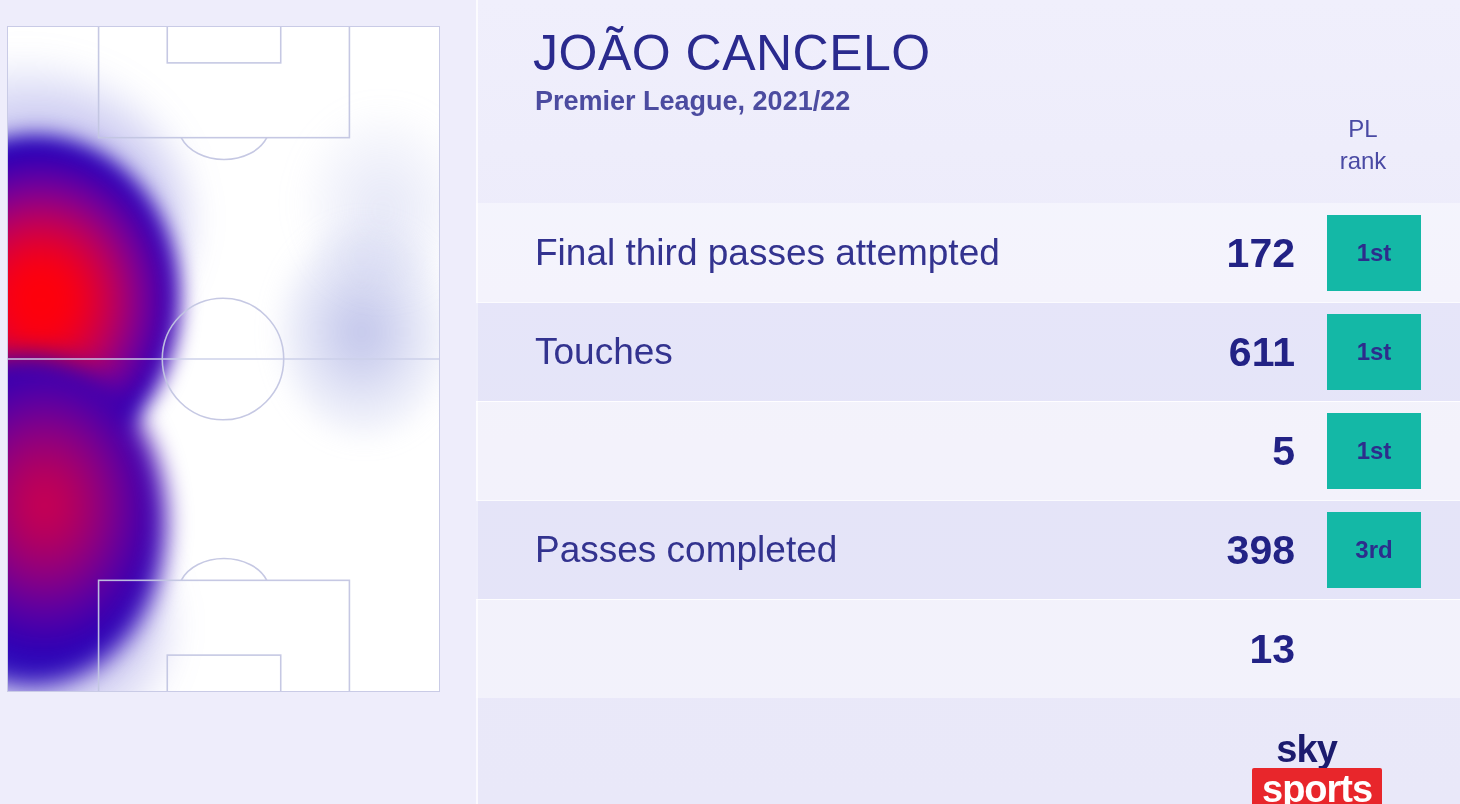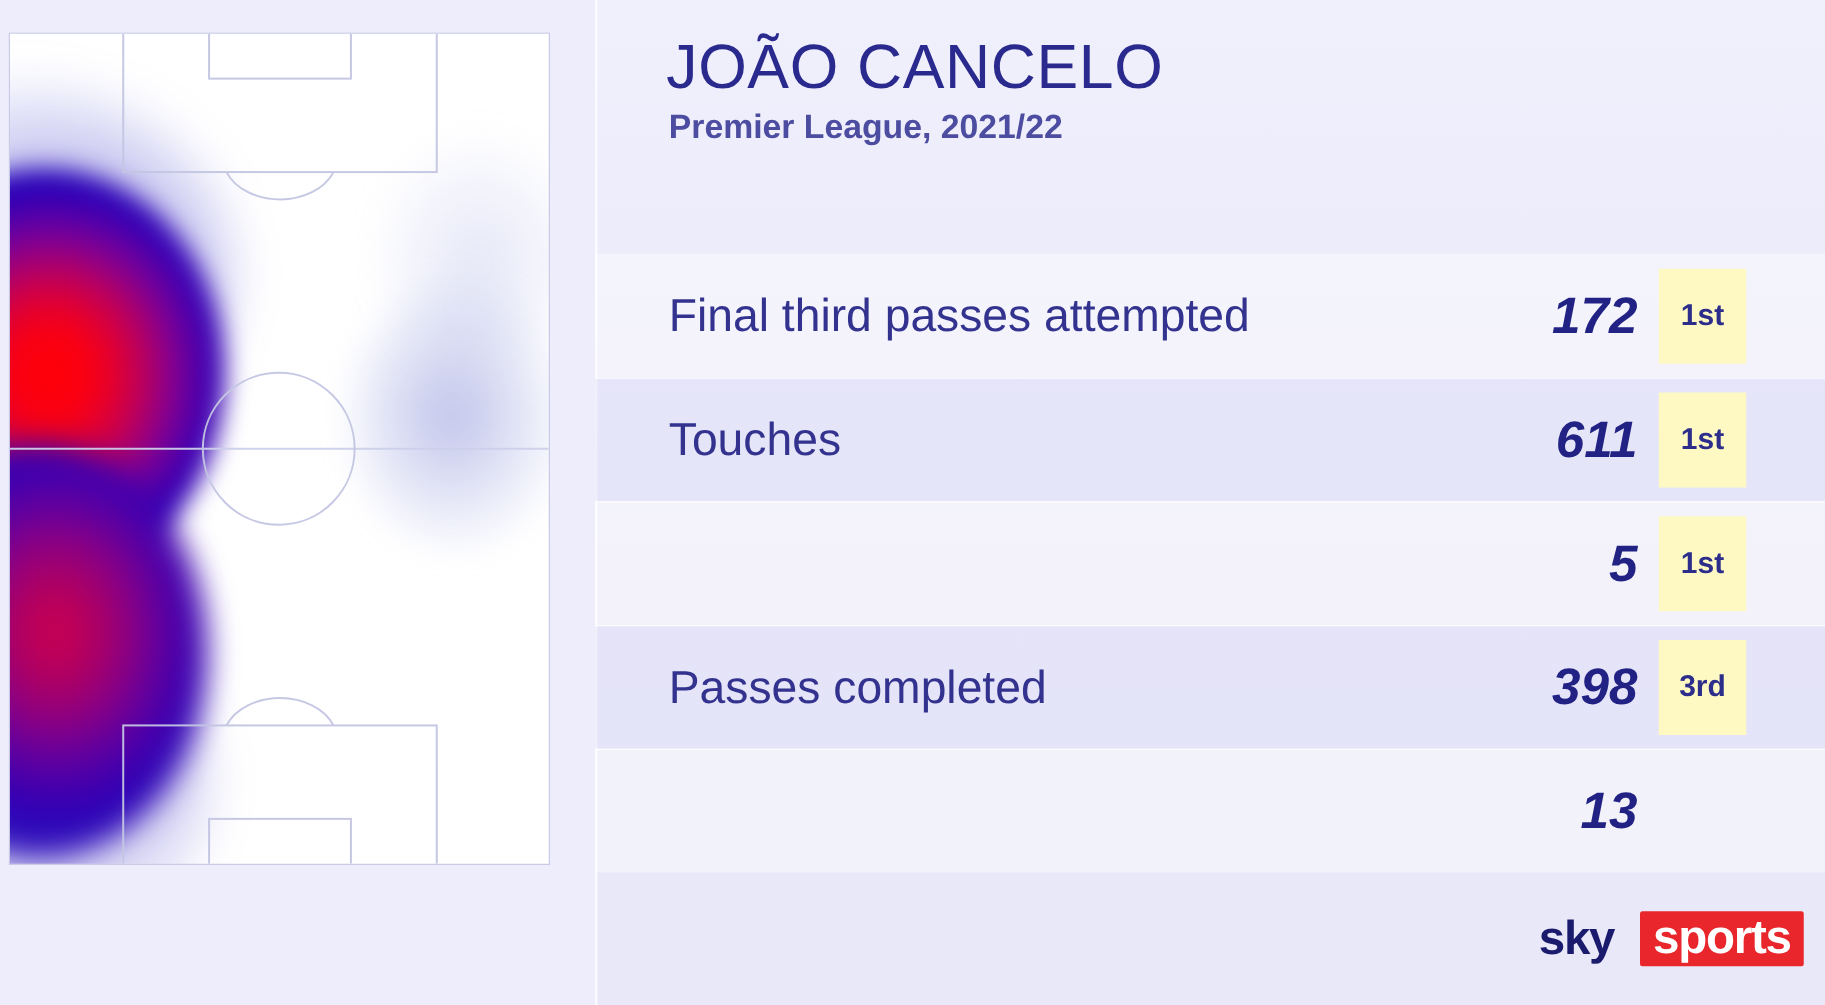--- a/index.html
+++ b/index.html
@@ -179,52 +179,52 @@
     position: absolute;
     left: 59px;
     top: 50%;
     transform: translateY(-50%);
     font-size: 37px;
     color: #33338f;
     white-space: nowrap;
   }
   .stat-value {
     position: absolute;
-    right: 150px;
+    right: 165px;
     top: 50%;
     transform: translateY(-50%);
     font-size: 41px;
     font-weight: bold;
     color: #222285;
     white-space: nowrap;
-    font-style: italic;
   }
   .rank-badge {
     position: absolute;
     left: 851px;
     top: 50%;
     transform: translateY(-50%);
-    width: 70px;
+    width: 94px;
     height: 76px;
-    background: #fef9c3;
+    background: #14b8a6;
     display: flex;
     align-items: center;
     justify-content: center;
     font-size: 24px;
     font-weight: bold;
     color: #2d2d8c;
   }
 
   
   .sky-logo {
     position: absolute;
     left: 1231px; top: 730px;
     display: flex;
     align-items: center;
     height: 42px;
+    flex-direction: column;
   }
   .sky-word {
     font-size: 38px;
     font-weight: bold;
     color: #1b1b6e;
     letter-spacing: -1px;
     line-height: 38px;
   }
   .sports-box {
     margin-left: 21px;
@@ -279,20 +279,24 @@
 
         <path d="M 174 555 A 46 34 0 0 1 260 555"></path>
       </g>
     </svg>
   </div>
 
   <div class="player-name">JOÃO CANCELO</div>
 
   <div class="comp-season">Premier League, 2021/22</div>
 
+  <div class="rank-header">
+    <div>PL</div>
+    <div>rank</div>
+  </div>
 
   <div class="rows">
 
     <div class="stat-row odd">
       <div class="stat-label">Final third passes attempted</div>
       <div class="stat-value">172</div>
       <div class="rank-badge">1st</div>
     </div>
 
     <div class="stat-row even">

